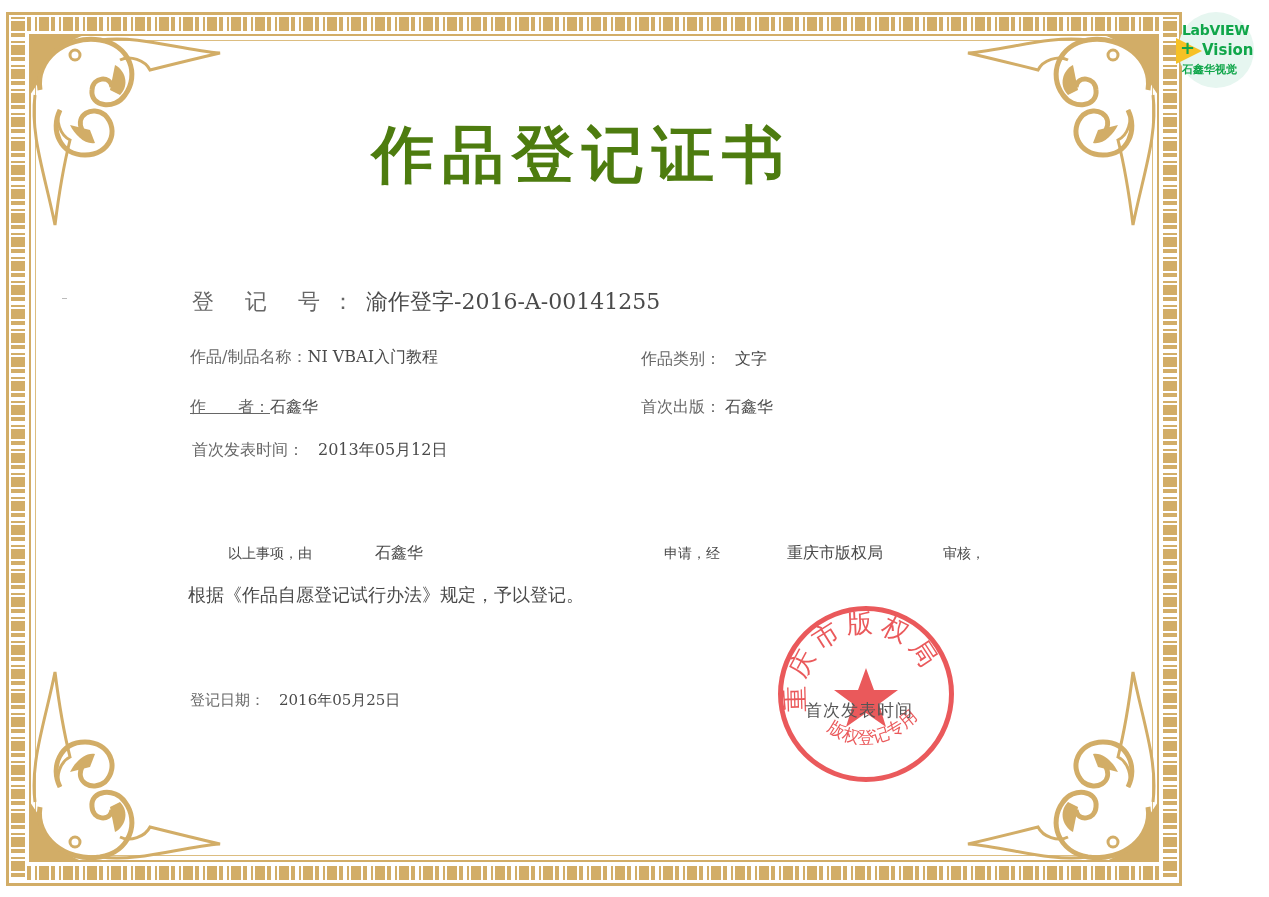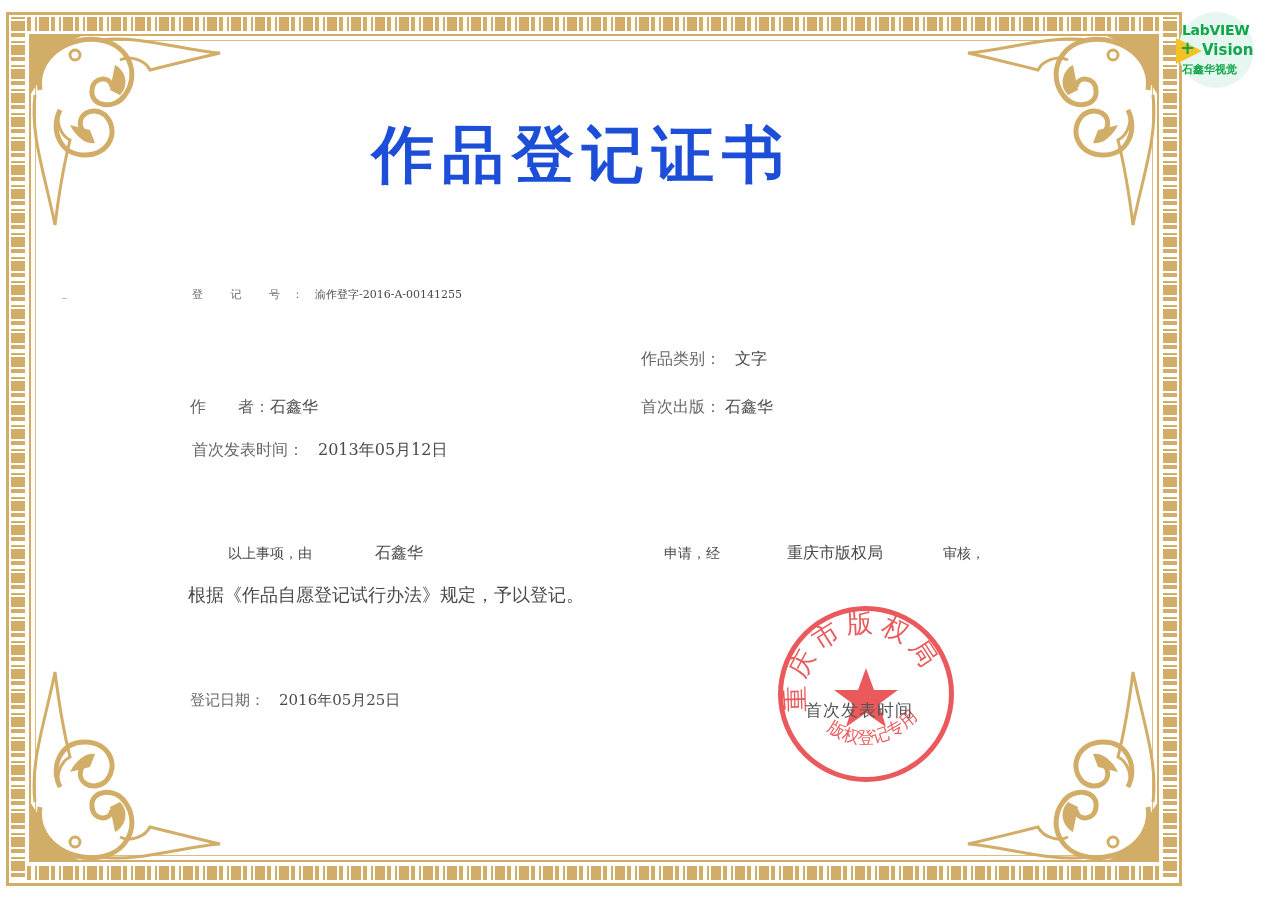--- a/index.html
+++ b/index.html
@@ -43,33 +43,33 @@
              font-size:14px; font-weight:bold; color:#10a64a; letter-spacing:-0.3px; white-space:nowrap; }
   .logo-plus { position:absolute; left:2px; top:26px; font-family:"DejaVu Sans",sans-serif; font-size:18px;
                font-weight:bold; color:#10a64a; line-height:20px; }
   .logo-l2 { position:absolute; left:24px; top:29px; font-family:"DejaVu Sans","Liberation Sans",sans-serif;
              font-size:15px; font-weight:bold; color:#10a64a; white-space:nowrap; }
   .logo-l3 { position:absolute; left:4px; top:50px; font-family:"DejaVu Sans",sans-serif; font-size:11px;
              font-weight:bold; color:#10a64a; white-space:nowrap; }
 
   
   .title { position:absolute; left:372px; top:117px; width:460px; font-size:62px; font-weight:bold;
-           color:#1d4ed8; letter-spacing:8px; line-height:76px; white-space:nowrap;
+           color:#4d7c0f; letter-spacing:8px; line-height:76px; white-space:nowrap;
            font-family:"DejaVu Serif","Liberation Serif",serif; }
 
   .txt { position:absolute; font-size:16px; color:#555; white-space:nowrap; line-height:20px;
          font-family:"DejaVu Serif","Liberation Serif",serif; }
   .lbl { color:#666; }
   .val { color:#4a4a4a; margin-left:14px; }
-  .reg-no { left:192px; top:285px; font-size:11px; }
+  .reg-no { left:192px; top:292px; font-size:22px; }
   .reg-no .lbl { letter-spacing:12px; }
 
   .r-name { left:190px; top:347px; }
   .r-author { left:190px; top:397px; }
-  .r-author .lbl { letter-spacing:0; }
+  .r-author .lbl { letter-spacing:0;text-decoration:underline; }
   .r-first { left:192px; top:440px; }
   .r-type { left:641px; top:349px; }
   .r-owner { left:641px; top:397px; }
   .r-pub { left:642px; top:440px; }
 
   .para1 { position:absolute; top:542px; font-size:14px; color:#4a4a4a; white-space:nowrap; line-height:22px;}
   .p1a { left:228px; }
   .p1b { left:375px; font-size:16px; }
   .p1c { left:664px; }
   .p1d { left:787px; font-size:16px; }
@@ -156,20 +156,23 @@
     <span class="logo-l2">Vision</span>
     <span class="logo-l3">石鑫华视觉</span>
   </div>
 
   <div class="title">作品登记证书</div>
 
   <div class="txt reg-no">
     <span class="lbl">登 记 号：</span><span class="val" style="margin-left:0">渝作登字-2016-A-00141255</span>
   </div>
 
+  <div class="txt r-name">
+    <span class="lbl">作品/制品名称：</span><span class="val" style="margin-left:0">NI VBAI入门教程</span>
+  </div>
   <div class="txt r-author">
     <span class="lbl">作　　者：</span><span class="val" style="margin-left:0">石鑫华</span>
   </div>
   <div class="txt r-first">
     <span class="lbl">首次发表时间：</span><span class="val">2013年05月12日</span>
   </div>
 
   <div class="txt r-type">
     <span class="lbl">作品类别：</span><span class="val">文字</span>
   </div>

